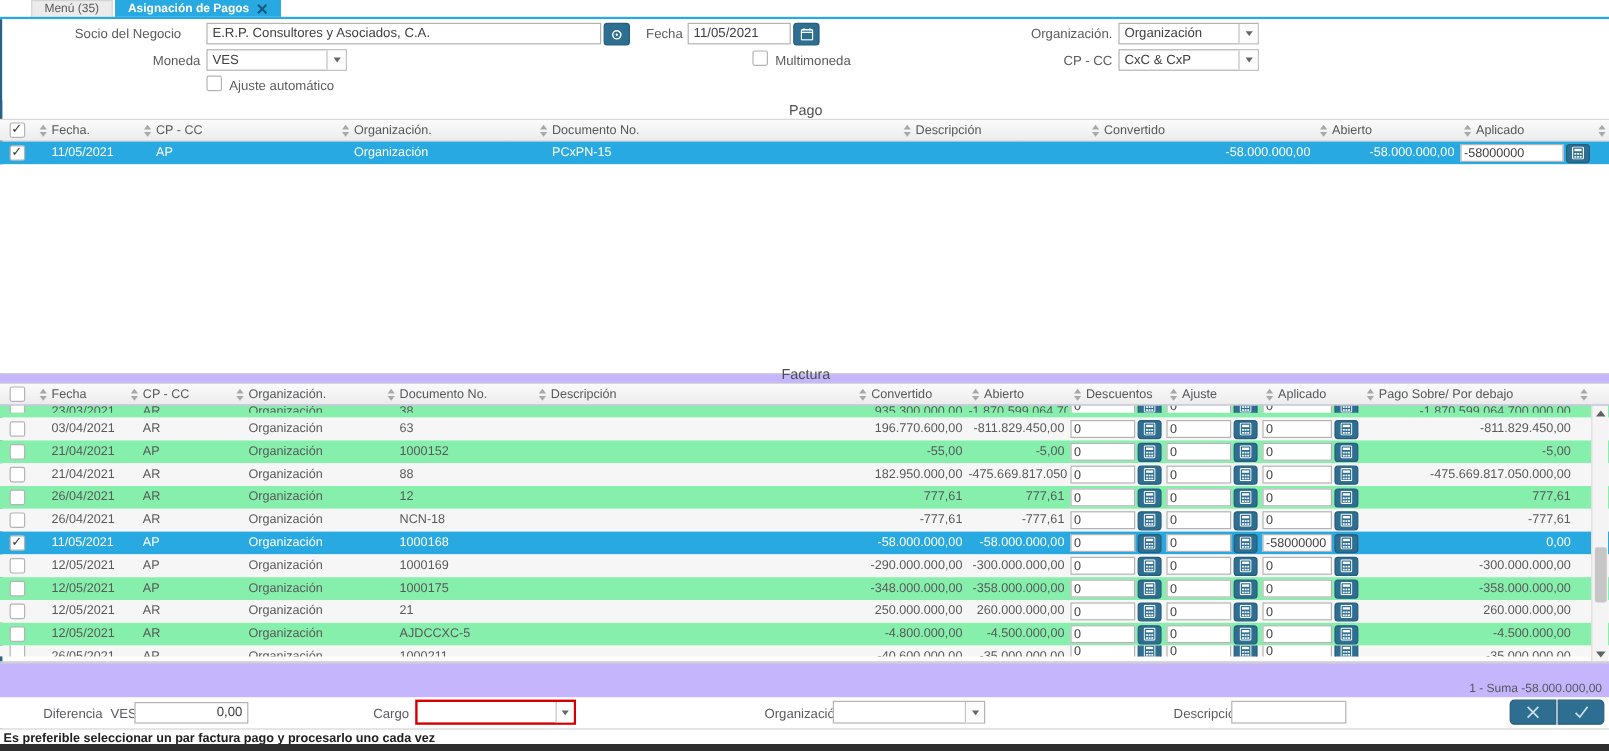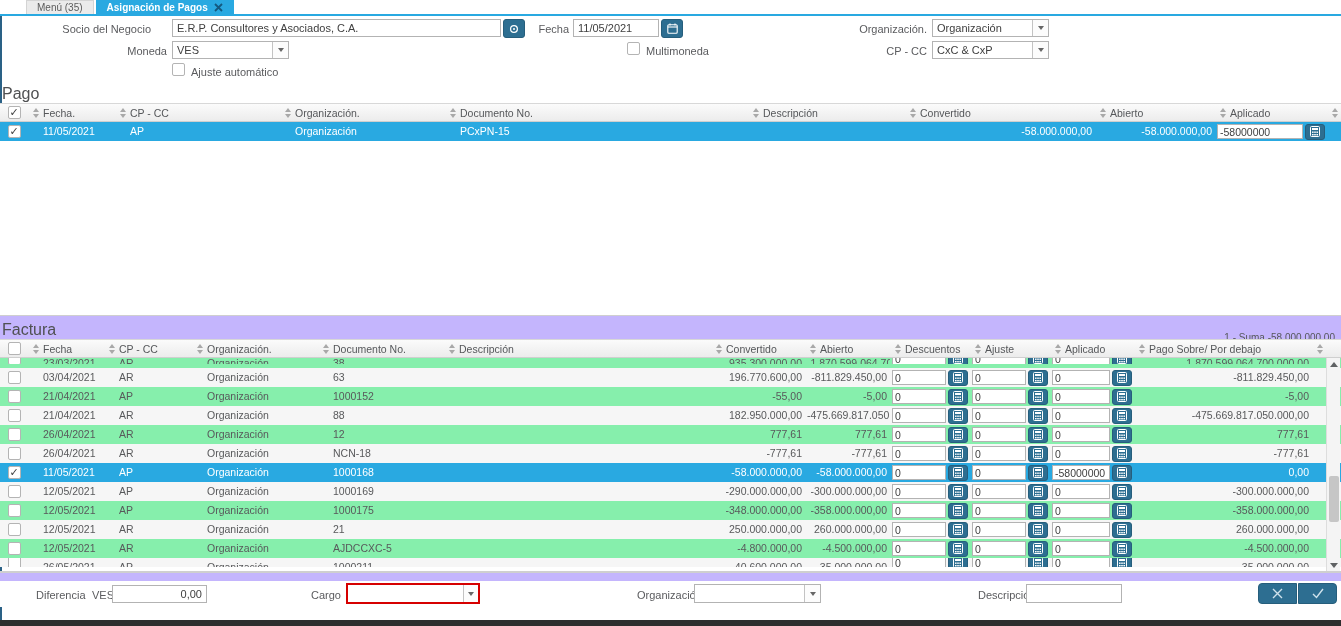--- a/index.html
+++ b/index.html
@@ -27,21 +27,21 @@
   .cb { width:13px; height:13px; background:#fff; border:1px solid #b4b4b4; border-radius:2px; display:inline-flex; align-items:center; justify-content:center; font-size:11px; line-height:11px; color:#3c3c3c; font-weight:bold; }
   .cb.checked::after { content:"\2713"; }
   .sorticon { display:inline-flex; flex-direction:column; align-items:center; }
   .sorticon .su { width:0; height:0; border-left:3px solid transparent; border-right:3px solid transparent; border-bottom:4px solid #a8a8a8; margin-bottom:2px; }
   .sorticon .sd { width:0; height:0; border-left:3px solid transparent; border-right:3px solid transparent; border-top:4px solid #a8a8a8; }
 
   
   .formarea { position:absolute; left:2px; top:16px; width:1339px; height:68px; background:#fff; }
 
   
-  .seclabel { font-size:16px; color:#4f5052; padding:1px 0 0 2px; }
+  .seclabel { font-size:12px; color:#4f5052; padding:1px 0 0 2px;text-align:center; }
   .grid { display:grid; align-items:center; }
   .pago-grid { grid-template-columns:28px 87px 165px 165px 303px 157px 190px 120px 112px 1fr; }
   .fact-grid { grid-template-columns:28px 76px 88px 126px 126px 267px 94px 85px 80px 80px 84px 178px 1fr; }
   .thead { height:19px; background:linear-gradient(#fbfbfb,#ececec); border-top:1px solid #d8d8d8; border-bottom:1px solid #cfcfcf; }
   .hcell { display:flex; align-items:center; gap:4px; padding-left:5px; font-size:10.5px; color:#55575a; white-space:nowrap; overflow:hidden; height:100%; }
   .hcell.c { justify-content:center; padding-left:0; }
   .row { height:19px; background:#86efac; }
   .row .cell { font-size:10.5px; color:#58595b; line-height:19px; padding-left:15px; white-space:nowrap; overflow:hidden; height:100%; }
   .row .cell.c { display:flex; align-items:center; justify-content:center; padding-left:0; }
   .row .cell.num { text-align:right; padding-left:2px; padding-right:3px; }
@@ -52,21 +52,21 @@
   .numinput { height:15px; border:1px solid #b3b3b3; font-size:10.5px; color:#404040; text-align:left; padding:0 2px; width:52px; flex:1; min-width:0; font-family:"Liberation Sans",sans-serif; background:#fff; }
   .calcbtn { width:20px; height:16px; background:#2D6E91; border:1px solid #265E7C; border-radius:3px; display:flex; align-items:center; justify-content:center; flex:none; cursor:pointer; padding:0; }
   .sumarow { height:12px; border-top:1px solid #cfcfcf; font-size:10px; color:#55575a; text-align:right; padding:16px 6px; line-height:12px; background:#c4b5fd; }
   .navyline { height:2px; background:#2A6186; }
   .clip-top { height:10px !important; overflow:hidden; }
   .clip-top > * { margin-top:-9px; }
   .clip-bottom { height:9px !important; overflow:hidden; }
 
   .pago-sec { position:absolute; left:0; top:84px; width:1341px; }
   .pago-empty { height:174px; background:#fff; }
-  .fact-sec { position:absolute; left:0; top:320px; width:1341px; }
+  .fact-sec { position:absolute; left:0; top:304px; width:1341px; }
   .fact-body { position:relative; height:214px; overflow:hidden; border-bottom:1px solid #cfcfcf; }
 
   
   .vscroll { position:absolute; right:1px; top:0; bottom:0; width:14px; background:#f4f4f4; border-left:1px solid #ddd; }
   .vscroll .arr { position:absolute; left:0; width:14px; height:12px; display:flex; align-items:center; justify-content:center; }
   .arr-up { top:0; } .arr-down { bottom:0; }
   .tri-up { width:0;height:0;border-left:4px solid transparent;border-right:4px solid transparent;border-bottom:5px solid #5f6163; }
   .tri-down { width:0;height:0;border-left:4px solid transparent;border-right:4px solid transparent;border-top:5px solid #5f6163; }
   .thumb { position:absolute; left:2px; width:10px; top:118px; height:46px; background:#c6c6c6; border-radius:2px; }
 
@@ -1108,14 +1108,17 @@
     </div>
     <div class="footbtn r">
       <span style="display:inline-flex">
         <svg width="14" height="13" viewBox="0 0 14 13">
             <path d="M2 7 L5.5 10.5 L12 2" stroke="#cfe2ec" stroke-width="1.4" fill="none"></path>
           </svg>
       </span>
     </div>
   </div>
 
+  <div class="statusbar">
+    <span>Es preferible seleccionar un par factura pago y procesarlo uno cada vez</span>
+  </div>
   <div class="bottomstrip"></div>
 </div>
 
 </body></html>

